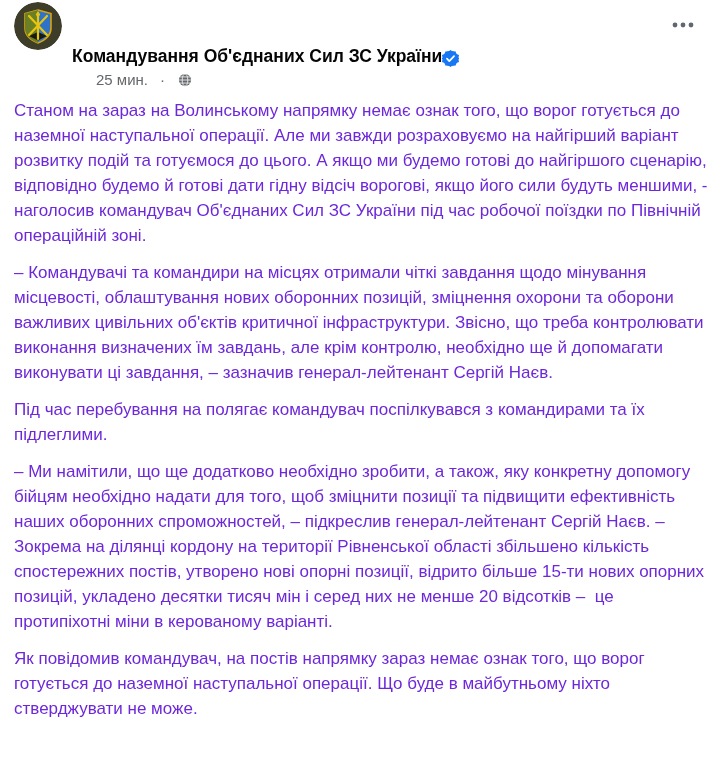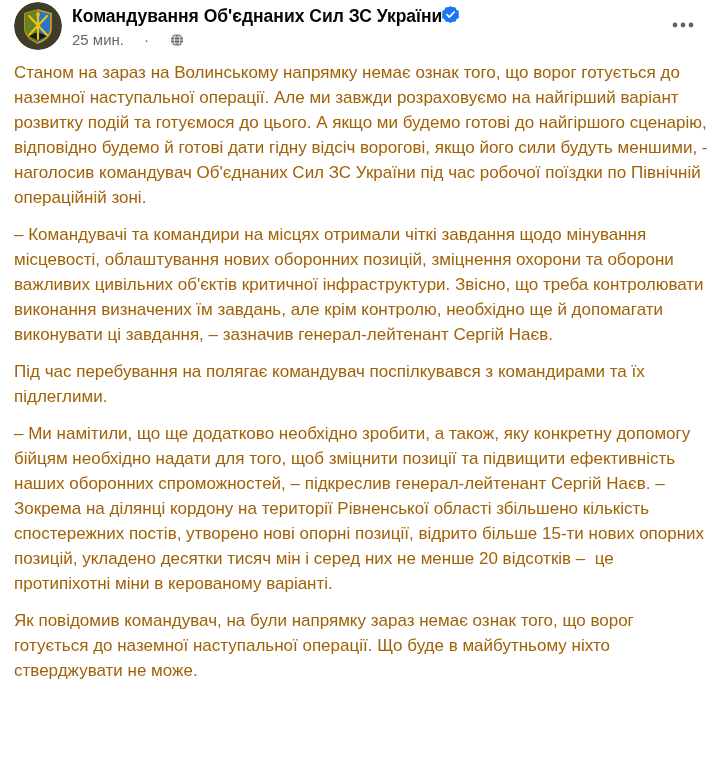--- a/index.html
+++ b/index.html
@@ -11,43 +11,43 @@
   }
   .post { padding: 2px 10px 0 14px; }
 
   
   .post-header { display: flex; align-items: flex-start; margin-bottom: 10px; }
   .avatar {
     width: 48px; height: 48px; border-radius: 50%;
     flex: 0 0 48px; cursor: pointer; overflow: hidden;
   }
   .header-info { margin-left: 10px; padding-top: 4px; min-width: 0; }
-  .name-row { display: flex; align-items: flex-start; gap: 0; }
+  .name-row { display: flex; align-items: flex-end; gap: 0; margin-top: 40px; }
   .page-name {
     font-size: 17.5px; font-weight: bold; color: #050505;
     text-decoration: none; white-space: nowrap; cursor: pointer;
   }
   .verified-badge { width: 17px; height: 17px; flex: 0 0 17px; display: block; }
   .meta-row {
-    display: flex; align-items: center; gap: 20px;
-    margin-top: 4px; color: #65676B; font-size: 15px;
+    display: flex; align-items: center; gap: 12px;
+    margin-top: 4px; color: #65676B; font-size: 15px; margin-left: 24px;
   }
   .meta-row a { color: #65676B; text-decoration: none; cursor: pointer; }
   .globe-icon { width: 14px; height: 14px; display: block; margin-left: 1px; }
   .more-btn {
     margin-left: auto; margin-top: 14px; margin-right: 10px;
     border: none; background: transparent; cursor: pointer;
     padding: 6px; border-radius: 50%; line-height: 0;
   }
 
   
   .post-body p {
     font-size: 17px;
     line-height: 25px;
-    color: #a16207;
+    color: #6d28d9;
     margin: 0 0 12px 0;
     white-space: pre-wrap;
   }
 </style>
 </head>
 <body>
 
 <div class="post">
 
   <div class="post-header">
@@ -99,16 +99,16 @@
       </svg>
     </button>
 
   </div>
 
   <div class="post-body">
     <p>Станом на зараз на Волинському напрямку немає ознак того, що ворог готується до наземної наступальної операції. Але ми завжди розраховуємо на найгірший варіант розвитку подій та готуємося до цього. А якщо ми будемо готові до найгіршого сценарію, відповідно будемо й готові дати гідну відсіч ворогові, якщо його сили будуть меншими, - наголосив командувач Об'єднаних Сил ЗС України під час робочої поїздки по Північній операційній зоні.</p>
     <p>– Командувачі та командири на місцях отримали чіткі завдання щодо мінування місцевості, облаштування нових оборонних позицій, зміцнення охорони та оборони важливих цивільних об'єктів критичної інфраструктури. Звісно, що треба контролювати виконання визначених їм завдань, але крім контролю, необхідно ще й допомагати виконувати ці завдання, – зазначив генерал-лейтенант Сергій Наєв.</p>
     <p>Під час перебування на полягає командувач поспілкувався з командирами та їх підлеглими.</p>
     <p>– Ми намітили, що ще додатково необхідно зробити, а також, яку конкретну допомогу бійцям необхідно надати для того, щоб зміцнити позиції та підвищити ефективність наших оборонних спроможностей, – підкреслив генерал-лейтенант Сергій Наєв. – Зокрема на ділянці кордону на території Рівненської області збільшено кількість спостережних постів, утворено нові опорні позиції, відрито більше 15-ти нових опорних позицій, укладено десятки тисяч мін і серед них не менше 20 відсотків –  це протипіхотні міни в керованому варіанті.</p>
-    <p>Як повідомив командувач, на були напрямку зараз немає ознак того, що ворог готується до наземної наступальної операції. Що буде в майбутньому ніхто стверджувати не може.</p>
+    <p>Як повідомив командувач, на постів напрямку зараз немає ознак того, що ворог готується до наземної наступальної операції. Що буде в майбутньому ніхто стверджувати не може.</p>
   </div>
 
 </div>
 
 </body></html>

